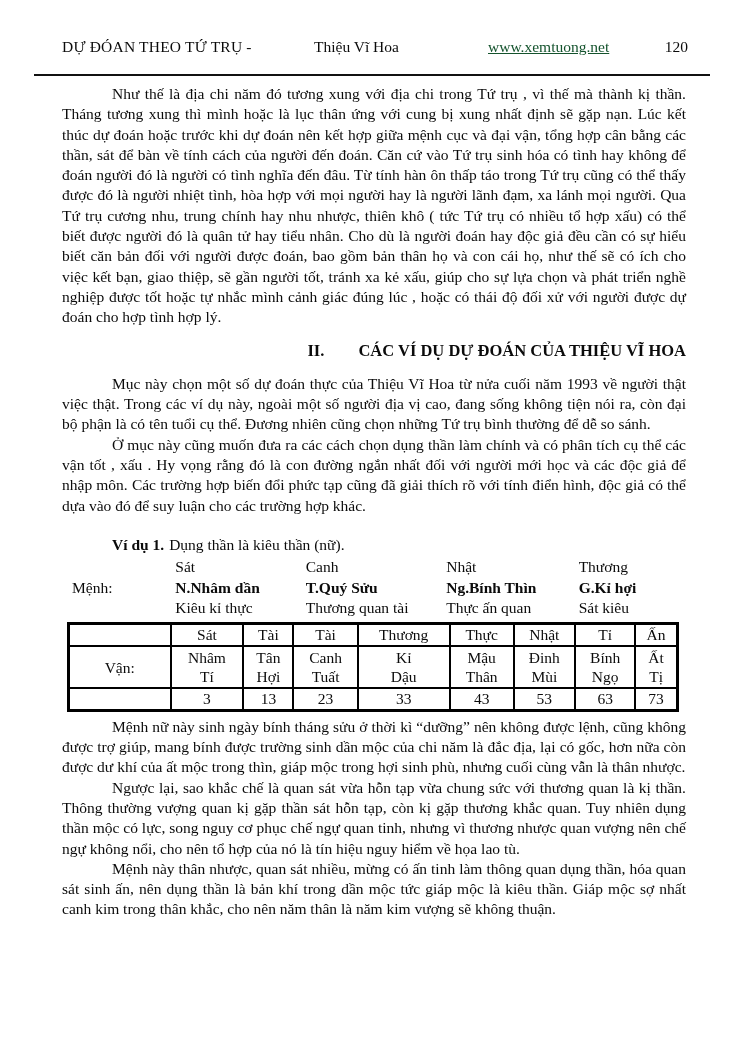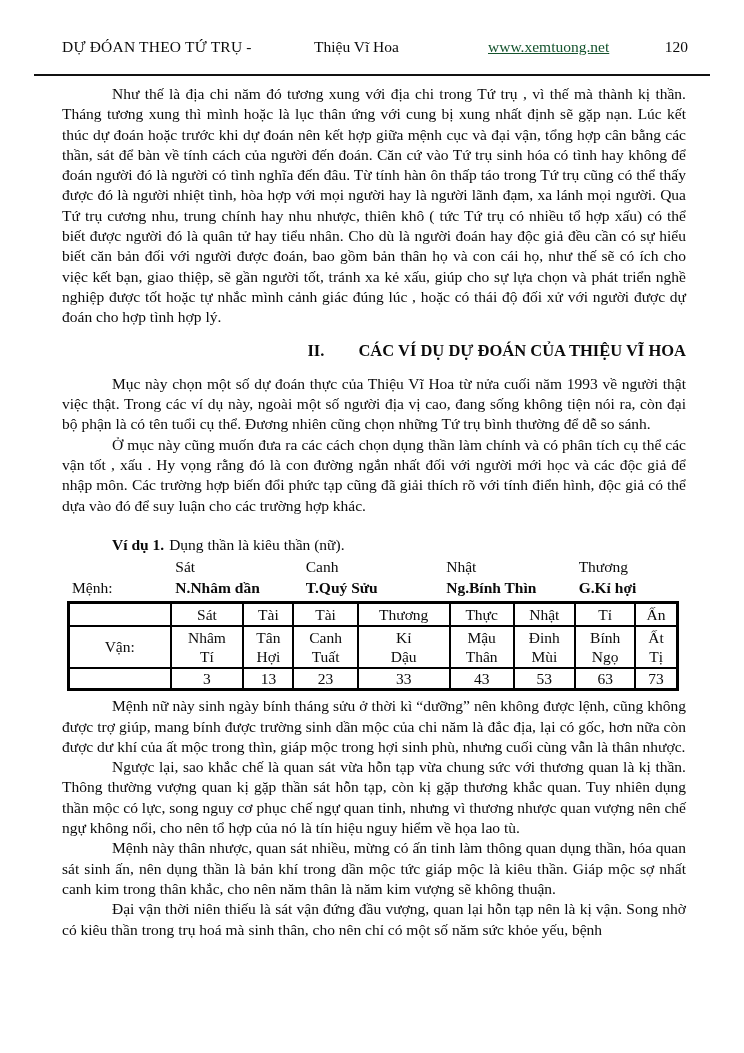--- a/index.html
+++ b/index.html
@@ -107,20 +107,27 @@
         <td class="c3">Nhật</td>
         <td class="c4">Thương</td>
       </tr>
       <tr>
         <td class="lbl">Mệnh:</td>
         <td class="c1 pillar">N.Nhâm dần</td>
         <td class="c2 pillar">T.Quý Sửu</td>
         <td class="c3 pillar">Ng.Bính Thìn</td>
         <td class="c4 pillar">G.Kỉ hợi</td>
       </tr>
+      <tr>
+        <td class="lbl"></td>
+        <td class="c1">Kiêu kỉ thực</td>
+        <td class="c2">Thương quan tài</td>
+        <td class="c3">Thực ấn quan</td>
+        <td class="c4">Sát kiêu</td>
+      </tr>
     </tbody>
       </table>
 
     <table class="van">
       <tbody>
           <tr class="r1">
         <td class="lblcol"></td>
         <td>Sát</td>
         <td>Tài</td>
         <td>Tài</td>
@@ -175,16 +182,15 @@
         <td>53</td>
         <td>63</td>
         <td>73</td>
       </tr>
     </tbody>
       </table>
 
     <p>Mệnh nữ này sinh ngày bính tháng sửu ở thời kì “dưỡng” nên không được lệnh, cũng không được trợ giúp, mang bính được trường sinh dần mộc của chi năm là đắc địa, lại có gốc, hơn nữa còn được dư khí của ất mộc trong thìn, giáp mộc trong hợi sinh phù, nhưng cuối cùng vẫn là thân nhược.</p>
     <p>Ngược lại, sao khắc chế là quan sát vừa hỗn tạp vừa chung sức với thương quan là kị thần. Thông thường vượng quan kị gặp thần sát hỗn tạp, còn kị gặp thương khắc quan. Tuy nhiên dụng thần mộc có lực, song nguy cơ phục chế ngự quan tinh, nhưng vì thương nhược quan vượng nên chế ngự không nổi, cho nên tổ hợp của nó là tín hiệu nguy hiểm về họa lao tù.</p>
     <p>Mệnh này thân nhược, quan sát nhiều, mừng có ấn tinh làm thông quan dụng thần, hóa quan sát sinh ấn, nên dụng thần là bản khí trong dần mộc tức giáp mộc là kiêu thần. Giáp mộc sợ nhất canh kim trong thân khắc, cho nên năm thân là năm kim vượng sẽ không thuận.</p>
-    <p>Đại vận thời niên thiếu là sát vận đứng đầu vượng, quan lại hỗn tạp nên là kị vận. Song nhờ có kiêu thần trong trụ hoá mà sinh thân, cho nên chỉ có một số năm sức khỏe yếu, bệnh</p>
 
   </div>
 </div>
 
 </body></html>

